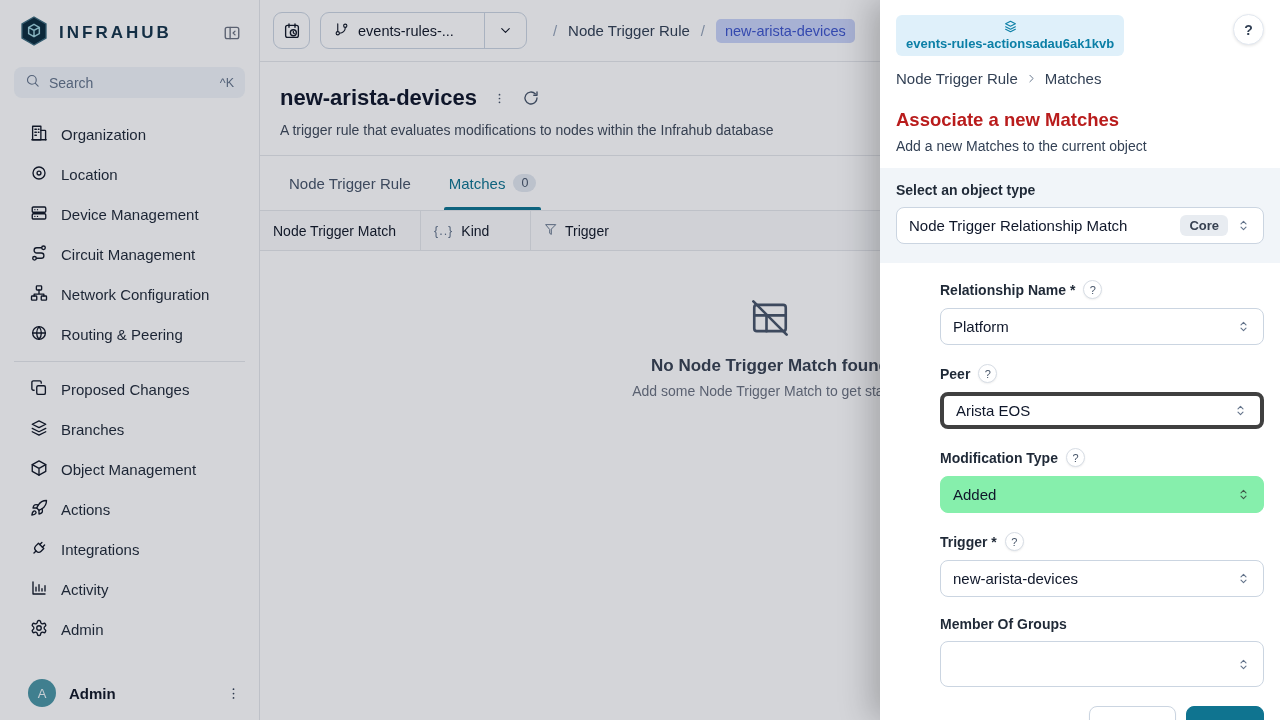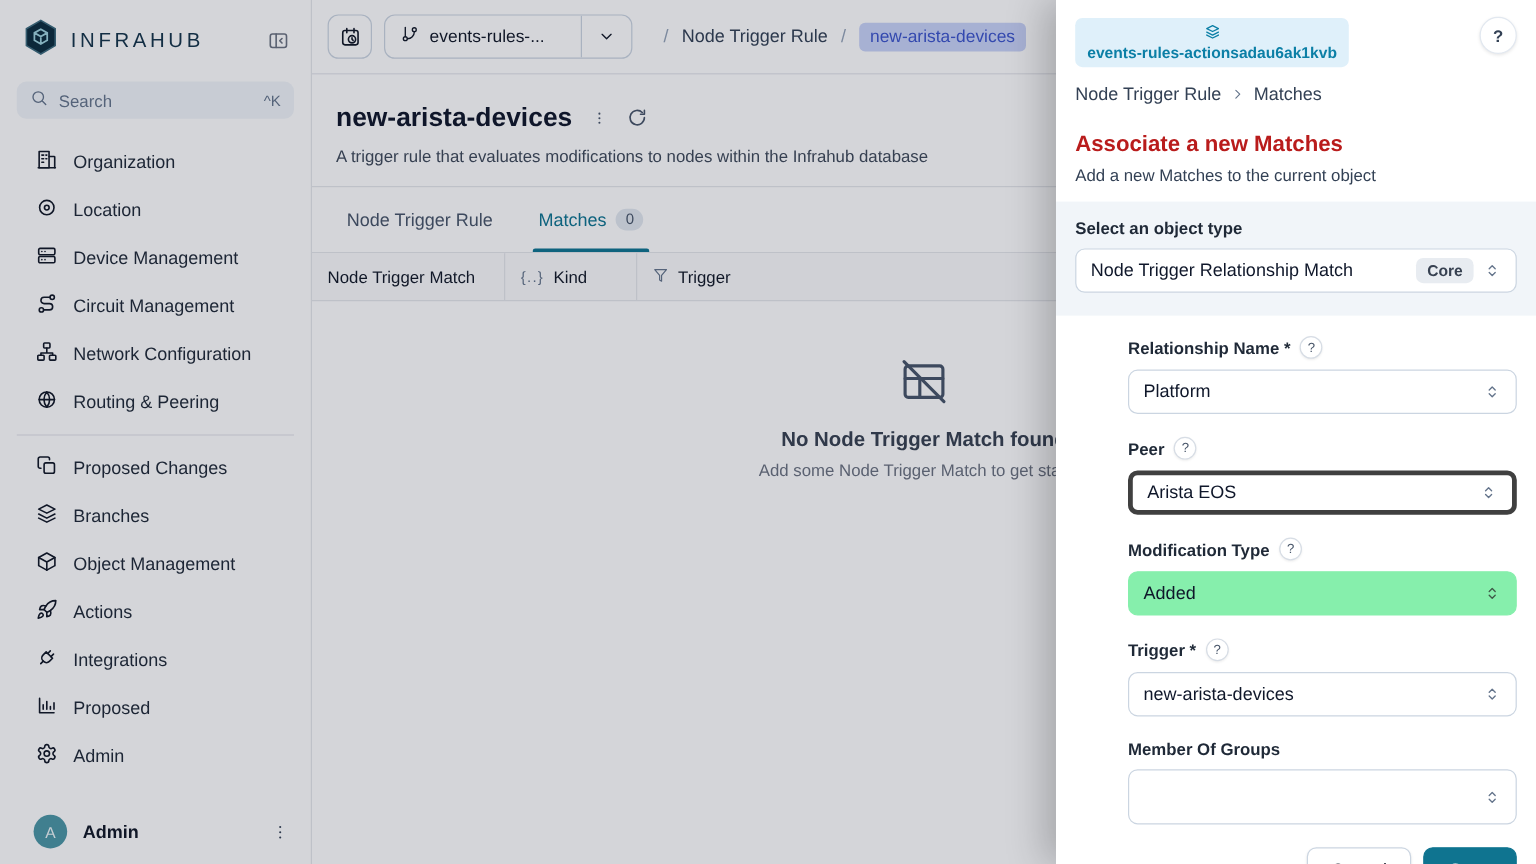--- a/index.html
+++ b/index.html
@@ -5,21 +5,21 @@
   * { box-sizing: border-box; margin: 0; padding: 0; }
   html, body { width: 1280px; height: 720px; overflow: hidden; }
   body { font-family: "Liberation Sans", sans-serif; background: #fff; color: #0f172a; }
 
   .app { display: flex; width: 1280px; height: 720px; }
 
   
   .sidebar { position: relative; width: 260px; flex: 0 0 260px; height: 100%; background: #fff; border-right: 1px solid #e5e7eb; }
   .logo-row { display: flex; align-items: center; padding: 15px 16px 12px 18px; }
   .logo { display: flex; align-items: center; gap: 9px; }
-  .logo-text { font-size: 17px; font-weight: 400; letter-spacing: 3px; color: #14344a; }
+  .logo-text { font-size: 17px; font-weight: 700; letter-spacing: 3px; color: #14344a; }
   .collapse-btn { margin-left: auto; width: 22px; height: 22px; color: #6b7280; background: none; border: none; cursor: pointer; display: flex; align-items: center; justify-content: center; }
   .search-box { display: flex; align-items: center; gap: 9px; margin: 4px 14px 16px 14px; height: 31px; padding: 0 11px; background: #f1f5f9; border-radius: 8px; color: #64748b; cursor: pointer; }
   .search-box .search-label { font-size: 14px; color: #64748b; }
   .search-box .kbd { margin-left: auto; font-size: 12.5px; color: #64748b; }
   .nav-item { display: flex; align-items: center; gap: 13px; height: 40px; padding: 0 14px 0 30px; font-size: 15px; color: #1f2937; cursor: pointer; }
   .nav-item .icon { color: #111827; }
   .nav-divider { border: none; border-top: 1px solid #e5e7eb; margin: 7px 14px; }
   .user-row { position: absolute; left: 0; right: 0; bottom: 13px; display: flex; align-items: center; gap: 13px; padding: 0 18px 0 28px; }
   .avatar { width: 28px; height: 28px; border-radius: 50%; background: #4b96a5; color: #eef6f8; font-size: 13px; display: flex; align-items: center; justify-content: center; }
   .user-name { font-size: 15px; font-weight: 600; color: #111827; }
@@ -230,21 +230,21 @@
                 <path d="M17 8v5a4.5 4.5 0 0 1-4.5 4.5h-1A4.5 4.5 0 0 1 7 13V8z"></path>
               </g>
             </svg></span>
         <span>Integrations</span>
       </div>
       <div class="nav-item">
         <span class="icon"><svg class="ic" viewBox="0 0 24 24">
               <path d="M4 4v16h16"></path>
               <path d="M8 16v-5M12 16V7.5M16 16v-3M20 16V9"></path>
             </svg></span>
-        <span>Proposed</span>
+        <span>Activity</span>
       </div>
       <div class="nav-item">
         <span class="icon"><svg class="ic" viewBox="0 0 24 24">
               <path d="M12.22 2h-.44a2 2 0 0 0-2 2v.18a2 2 0 0 1-1 1.73l-.43.25a2 2 0 0 1-2 0l-.15-.08a2 2 0 0 0-2.73.73l-.22.38a2 2 0 0 0 .73 2.73l.15.1a2 2 0 0 1 1 1.72v.51a2 2 0 0 1-1 1.74l-.15.09a2 2 0 0 0-.73 2.73l.22.38a2 2 0 0 0 2.73.73l.15-.08a2 2 0 0 1 2 0l.43.25a2 2 0 0 1 1 1.73V20a2 2 0 0 0 2 2h.44a2 2 0 0 0 2-2v-.18a2 2 0 0 1 1-1.73l.43-.25a2 2 0 0 1 2 0l.15.08a2 2 0 0 0 2.73-.73l.22-.39a2 2 0 0 0-.73-2.73l-.15-.08a2 2 0 0 1-1-1.74v-.5a2 2 0 0 1 1-1.74l.15-.09a2 2 0 0 0 .73-2.73l-.22-.38a2 2 0 0 0-2.73-.73l-.15.08a2 2 0 0 1-2 0l-.43-.25a2 2 0 0 1-1-1.73V4a2 2 0 0 0-2-2z"></path>
               <circle cx="12" cy="12" r="3"></circle>
             </svg></span>
         <span>Admin</span>
       </div>
     </nav>
 

